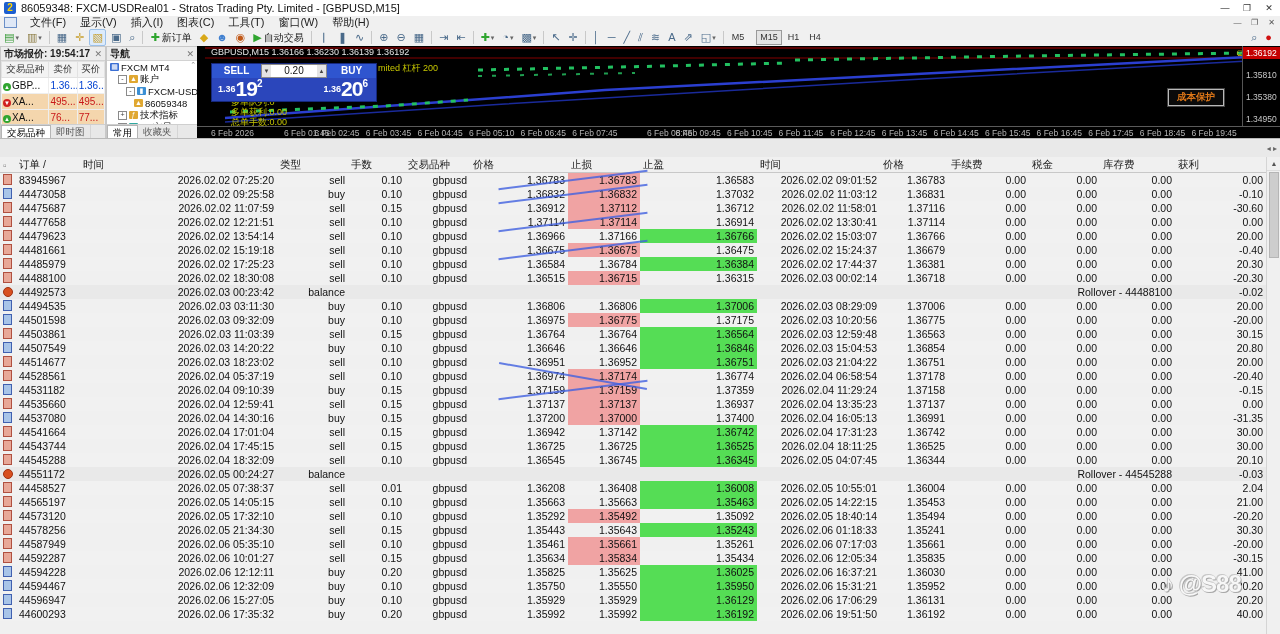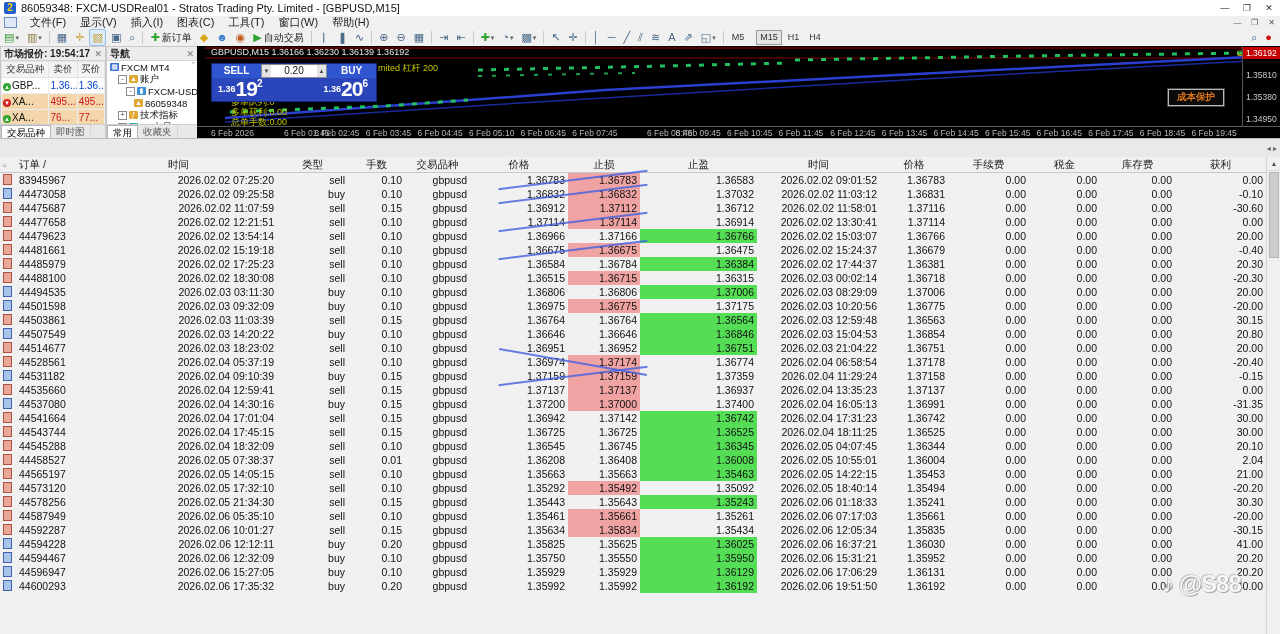--- a/index.html
+++ b/index.html
@@ -79,21 +79,21 @@
   #ctabs{left:0;top:138px;width:1280px;height:19px;background:#e9e9e9;border-top:1px solid #b9b9b9;border-bottom:1px solid #c4c4c4;
     display:flex;align-items:flex-end;font-size:10px;color:#444;}
   #ctabs .spacer{width:197px;flex:none;}
   .ctab{padding:2px 9px;margin-right:1px;line-height:13px;white-space:nowrap;border-right:1px solid #d2d2d2;}
   .ctab.active{background:#f8f8f8;border:1px solid #9a9a9a;border-bottom:1px solid #f8f8f8;color:#000;}
   #ctabarrows{margin-left:auto;margin-right:3px;font-size:8px;color:#666;align-self:center;}
   
   #term{left:0;top:157px;width:1266px;}
   #ttable{border-collapse:collapse;table-layout:fixed;width:1266px;font-size:10.5px;color:#111;}
   #ttable th{height:15px;font-weight:normal;color:#222;background:#f0f0f0;border-bottom:1px solid #c8c8c8;
-    text-align:center;padding:0 3px;white-space:nowrap;overflow:hidden;}
+    text-align:left;padding:0 3px;white-space:nowrap;overflow:hidden;}
   #ttable th.l{text-align:left;}
   #ttable td{height:14px;padding:0 3px;text-align:right;white-space:nowrap;overflow:hidden;}
   #ttable td.l{text-align:left;}
   #ttable tr.odd td{background:#f1f1f1;}
   #ttable tr.bal td{background:#e9e9e9;}
   td.slr{background:#f0a3a3 !important;}
   td.tpg{background:#55dd55 !important;}
   td.relcell{position:relative;overflow:visible !important;}
   .annline{position:absolute;left:-70px;top:6px;width:150px;height:0;border-top:2px solid #4060e0;
     transform:rotate(-7deg);opacity:.8;pointer-events:none;z-index:5;}
@@ -596,20 +596,36 @@
           <td>1.36515</td>
           <td class="slr relcell">1.36715</td>
           <td>1.36315</td>
           <td>2026.02.03 00:02:14</td>
           <td>1.36718</td>
           <td>0.00</td>
           <td>0.00</td>
           <td>0.00</td>
           <td>-20.30</td>
         </tr>
+        <tr class="bal">
+          <td class="l"><span class="oico bal"></span></td>
+          <td class="l">44492573</td>
+          <td>2026.02.03 00:23:42</td>
+          <td>balance</td>
+          <td></td>
+          <td></td>
+          <td></td>
+          <td></td>
+          <td></td>
+          <td></td>
+          <td></td>
+          <td></td>
+          <td colspan="2">Rollover - 44488100</td>
+          <td>-0.02</td>
+        </tr>
         <tr>
           <td class="l"><span class="oico buy"></span></td>
           <td class="l">44494535</td>
           <td>2026.02.03 03:11:30</td>
           <td>buy</td>
           <td>0.10</td>
           <td>gbpusd</td>
           <td>1.36806</td>
           <td class=" relcell">1.36806</td>
           <td class="tpg">1.37006</td>
@@ -799,20 +815,36 @@
           <td>gbpusd</td>
           <td>1.36545</td>
           <td class=" relcell">1.36745</td>
           <td class="tpg">1.36345</td>
           <td>2026.02.05 04:07:45</td>
           <td>1.36344</td>
           <td>0.00</td>
           <td>0.00</td>
           <td>0.00</td>
           <td>20.10</td>
+        </tr>
+        <tr class="bal">
+          <td class="l"><span class="oico bal"></span></td>
+          <td class="l">44551172</td>
+          <td>2026.02.05 00:24:27</td>
+          <td>balance</td>
+          <td></td>
+          <td></td>
+          <td></td>
+          <td></td>
+          <td></td>
+          <td></td>
+          <td></td>
+          <td></td>
+          <td colspan="2">Rollover - 44545288</td>
+          <td>-0.03</td>
         </tr>
         <tr class="odd">
           <td class="l"><span class="oico sell"></span></td>
           <td class="l">44458527</td>
           <td>2026.02.05 07:38:37</td>
           <td>sell</td>
           <td>0.01</td>
           <td>gbpusd</td>
           <td>1.36208</td>
           <td class=" relcell">1.36408</td>

